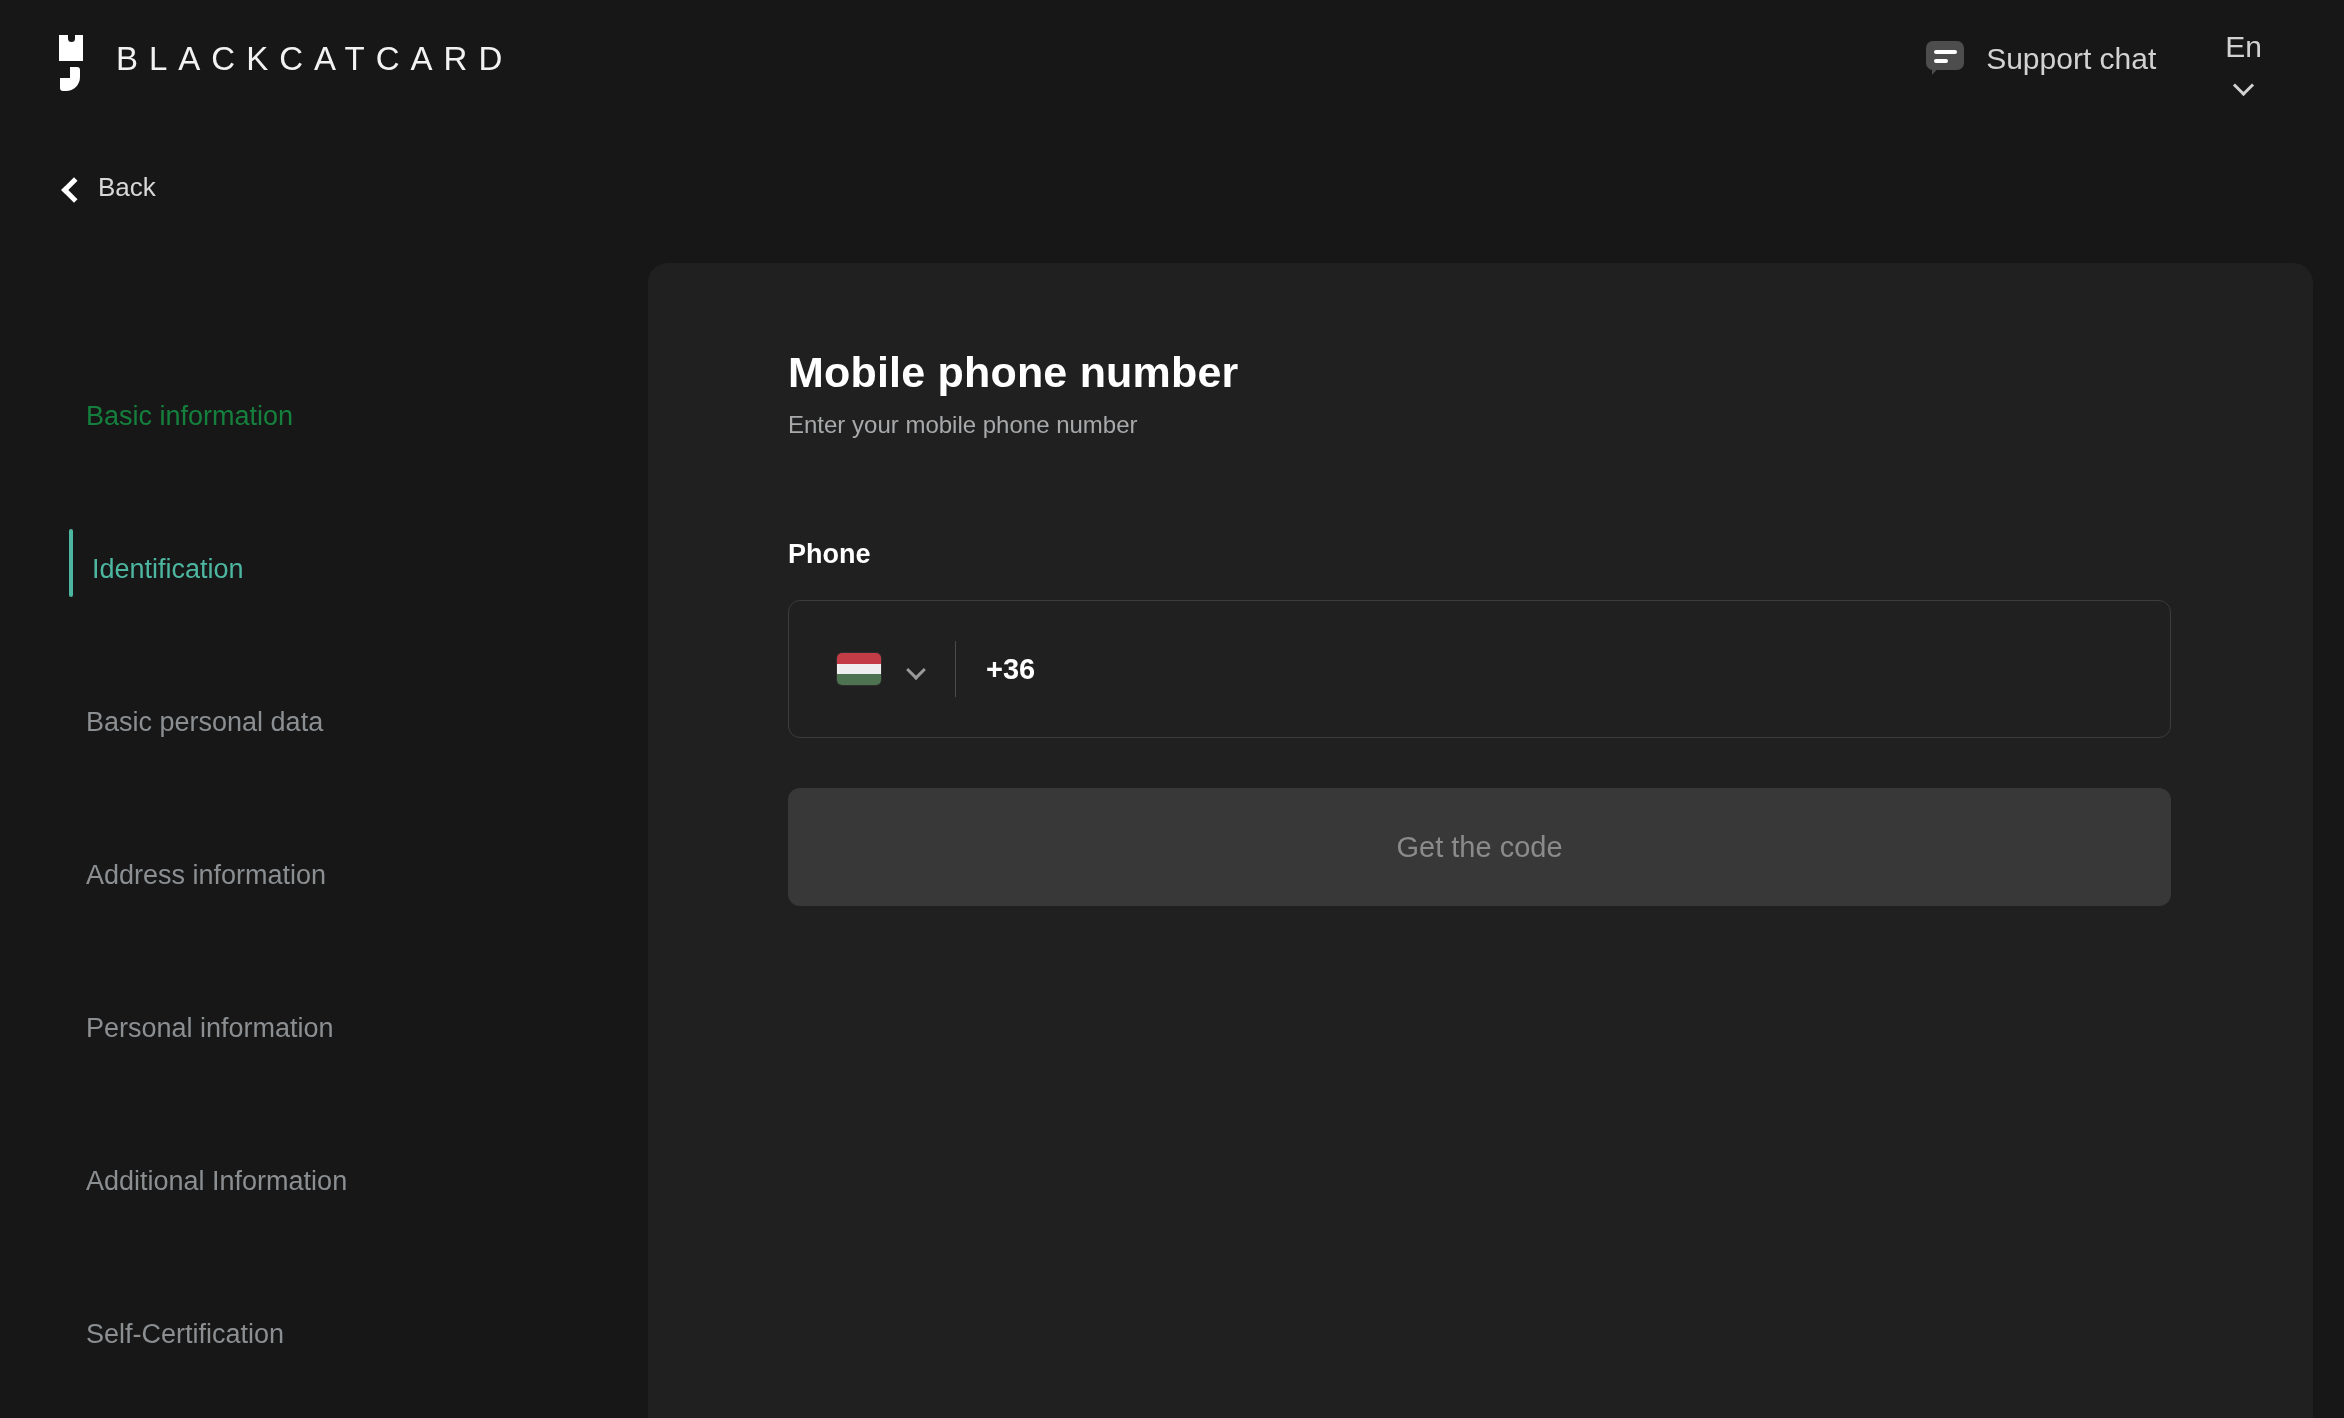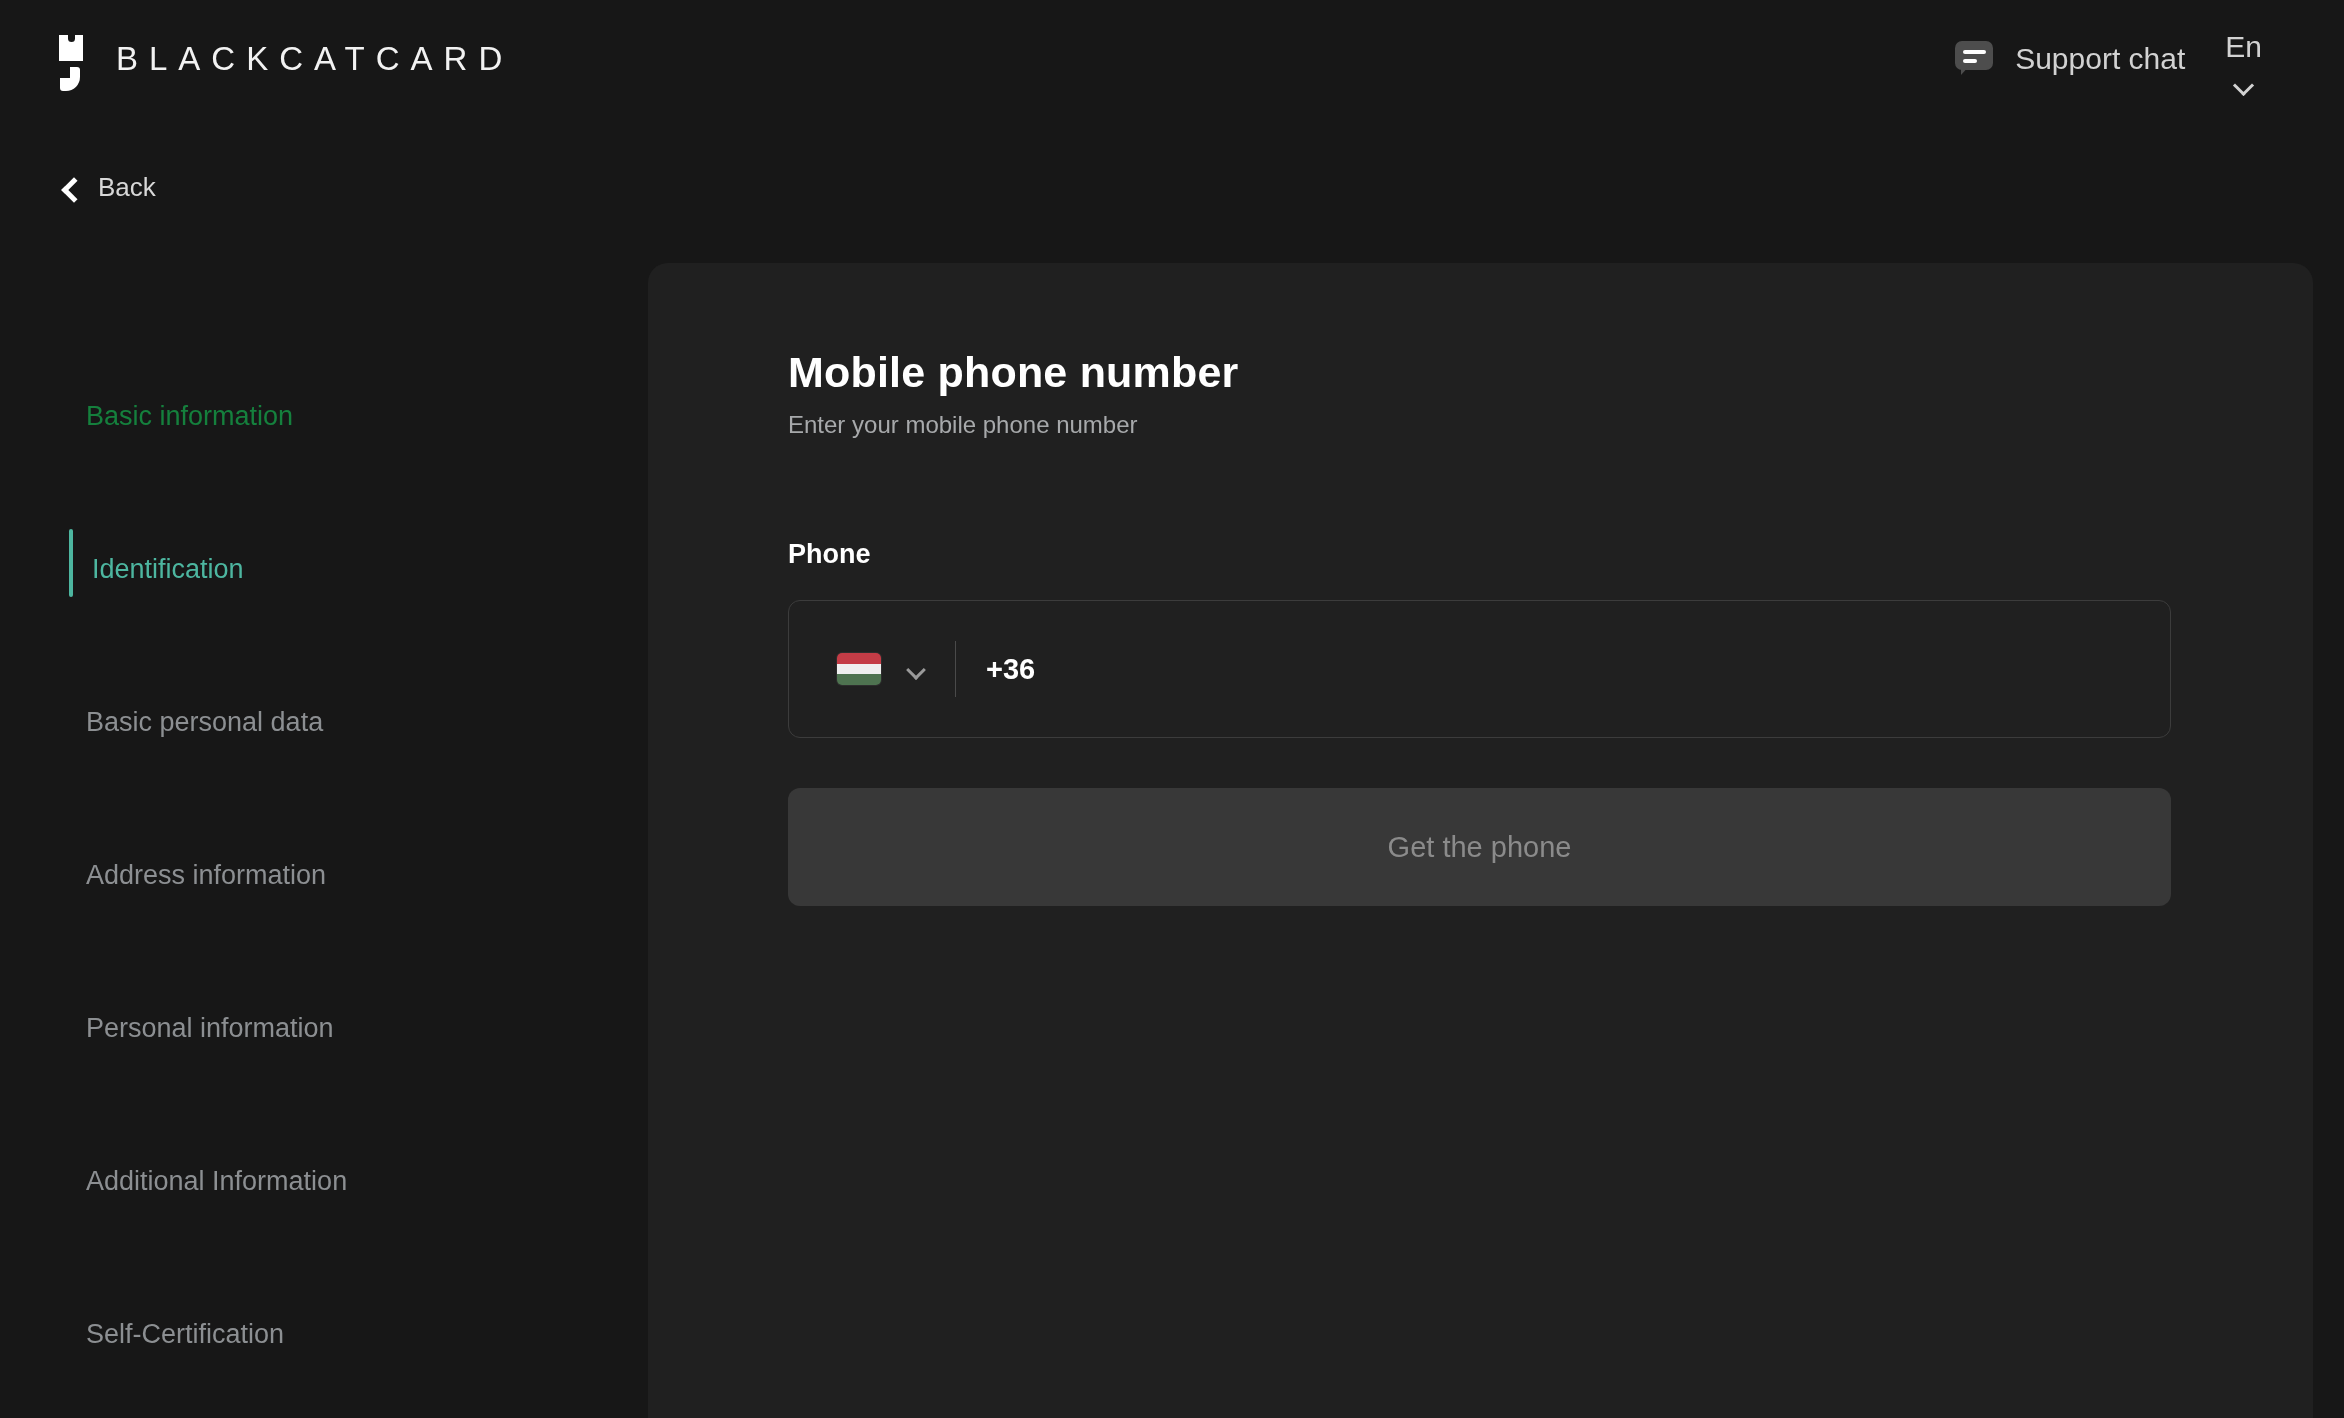--- a/index.html
+++ b/index.html
@@ -77,21 +77,21 @@
   .brand-word {
     font-size: 33px;
     letter-spacing: 11px;
     color: #f2f2f2;
     font-weight: 400;
   }
 
   .header-right {
     display: flex;
     align-items: center;
-    gap: 40px;
+    gap: 69px;
     padding-right: 26px;
   }
 
   .support-chat {
     display: flex;
     align-items: center;
     gap: 22px;
     cursor: pointer;
   }
   .chat-icon {
@@ -438,18 +438,18 @@
           <div class="chev-small"></div>
         </div>
 
         <div class="divider"></div>
 
         <div class="dial-code">+36</div>
 
         <input class="phone-number-input" type="text" placeholder="" style="">
       </div>
 
-      <button class="submit-button" disabled="">Get the phone</button>
+      <button class="submit-button" disabled="">Get the code</button>
 
     </div>
   </div>
 
 </div>
 
 </body></html>

